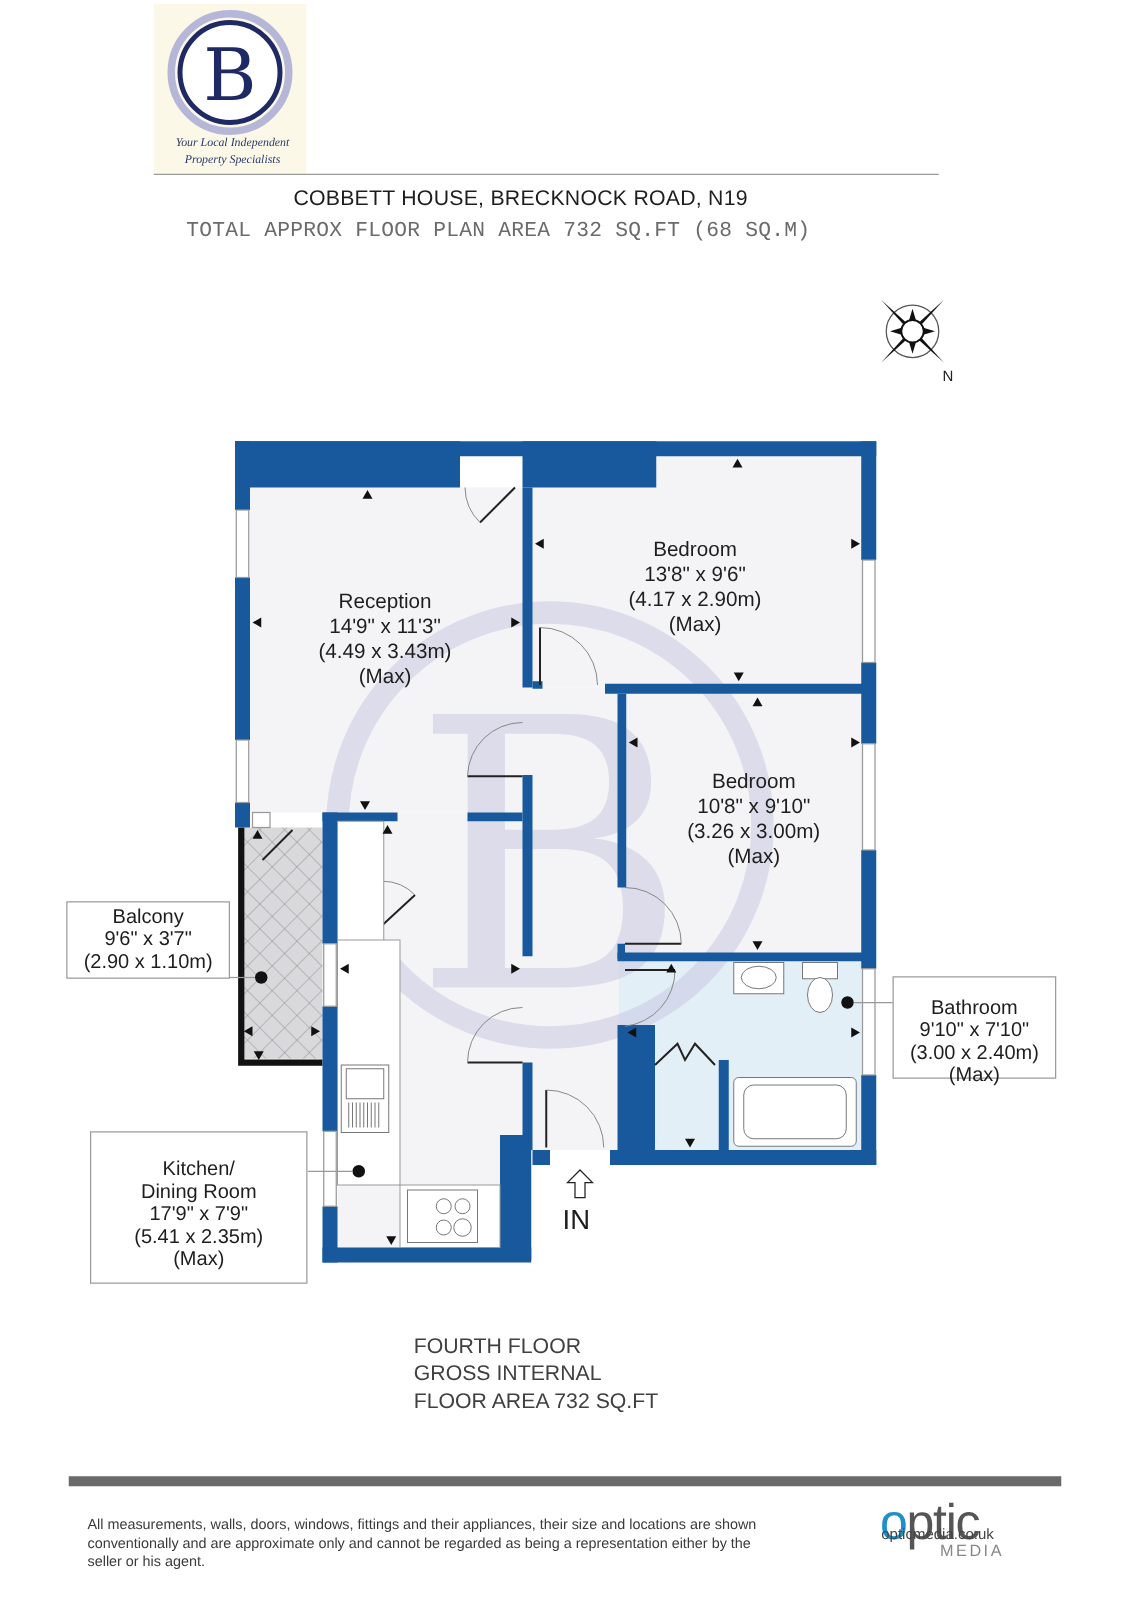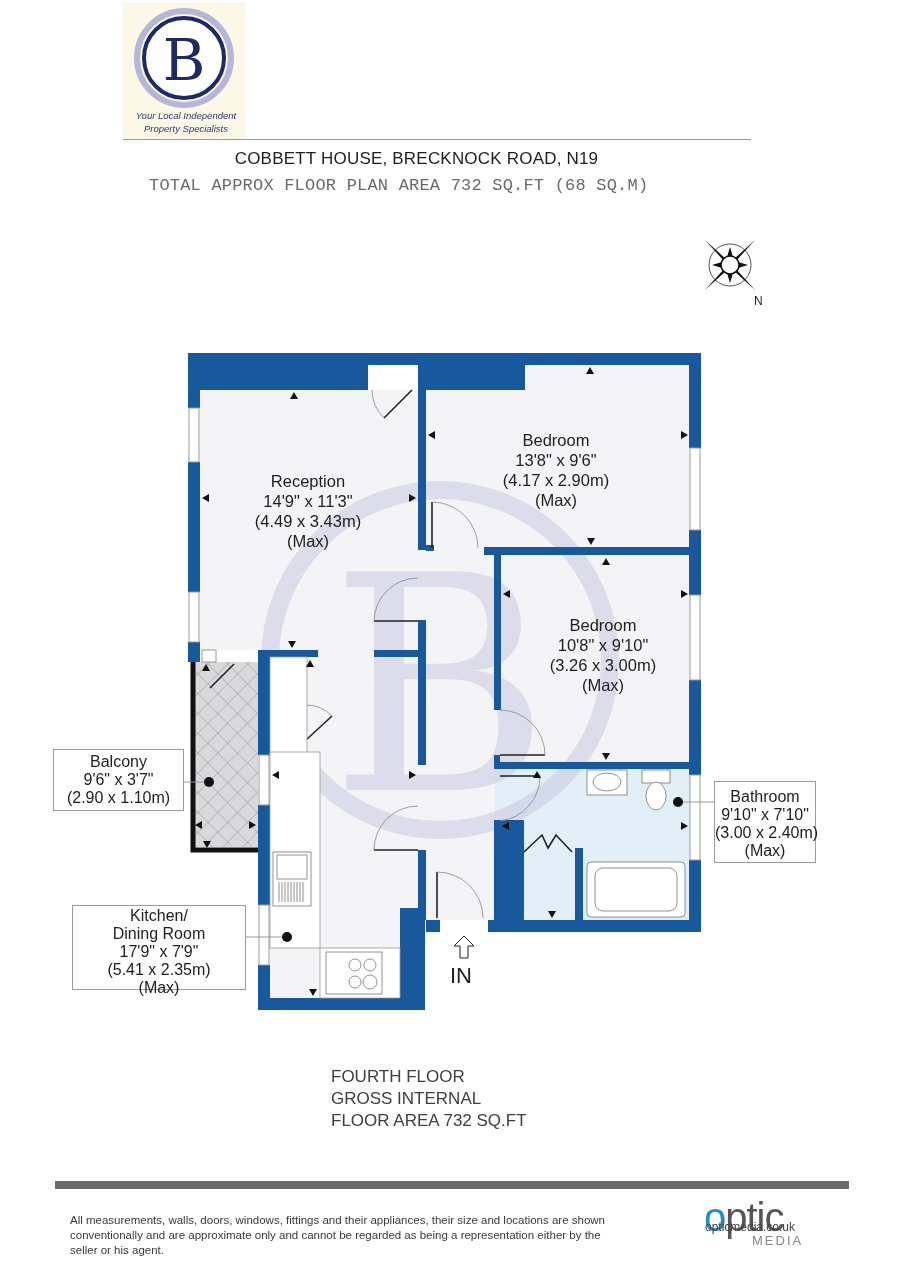--- a/index.html
+++ b/index.html
@@ -1,19 +1,19 @@
 <!DOCTYPE html>
 <html><head>
 <meta charset="utf-8">
 <style>
   html, body { margin:0; padding:0; background:#ffffff; }
   body { width:905px; height:1280px; position:relative; overflow:hidden; font-family:"Liberation Sans", sans-serif; }
   .abs { position:absolute; }
   #logo { left:123px; top:3px; width:122px; height:136px; background:#fbf8e8; }
-  #logo-tagline { position:absolute; left:0; top:106px; width:126px; text-align:center; font-family:Liberation Sans, sans-serif; font-style:italic; font-size:9.5px; line-height:13px; color:#2a3a6a; }
+  #logo-tagline { position:absolute; left:0; top:106px; width:126px; text-align:center; font-family:Liberation Serif, serif; font-style:italic; font-size:9.5px; line-height:13px; color:#2a3a6a; }
   #header-rule { left:123px; top:139px; width:628px; height:1px; background:#9a9a9a; }
   #title { left:0; top:149px; width:905px; text-align:center; font-size:17px; color:#1e1e1e; letter-spacing:0.2px; }
   #title span { position:relative; left:-36px; }
   #subtitle { left:149px; top:176px; font-size:17px; color:#6b6b6b; letter-spacing:0.2px;font-family:Liberation Mono, monospace; }
   #compass-n { left:754px; top:294px; font-size:12px; color:#222; }
   .label-box { position:absolute; background:#fff; border:1px solid #9c9c9c; text-align:center; font-size:16px; line-height:18px; color:#1e1e1e; box-sizing:border-box; }
   .label-box div { white-space:nowrap; }
   .room-label { position:absolute; text-align:center; font-size:16.5px; line-height:20px; color:#1e1e1e; }
   #in-label { left:450px; top:963px; font-size:22px; color:#1e1e1e; }
   #floor-info { left:331px; top:1066px; font-size:17px; line-height:22px; color:#404040; }
@@ -224,32 +224,32 @@
   <div>(4.17 x 2.90m)</div>
   <div>(Max)</div>
 </div>
 <div class="room-label" style="left:523px;top:615px;width:160px">
   <div>Bedroom</div>
   <div>10'8" x 9'10"</div>
   <div>(3.26 x 3.00m)</div>
   <div>(Max)</div>
 </div>
 
-<div class="label-box" style="left:53px;top:749px;width:131px;height:62px;padding-top:3px">
+<div class="label-box" style="left:53px;top:721px;width:131px;height:62px;padding-top:3px">
   <div>Balcony</div>
   <div>9'6" x 3'7"</div>
   <div>(2.90 x 1.10m)</div>
 </div>
-<div class="label-box" style="left:714px;top:781px;width:102px;height:82px;padding-top:6px">
+<div class="label-box" style="left:714px;top:781px;width:131px;height:82px;padding-top:16px">
   <div>Bathroom</div>
   <div>9'10" x 7'10"</div>
   <div>(3.00 x 2.40m)</div>
   <div>(Max)</div>
 </div>
-<div class="label-box" style="left:72px;top:905px;width:174px;height:85px;padding-top:1px">
+<div class="label-box" style="left:72px;top:905px;width:174px;height:122px;padding-top:21px">
   <div>Kitchen/</div>
   <div>Dining Room</div>
   <div>17'9" x 7'9"</div>
   <div>(5.41 x 2.35m)</div>
   <div>(Max)</div>
 </div>
 
 <div id="in-label" class="abs">IN</div>
 
 <div id="floor-info" class="abs">

